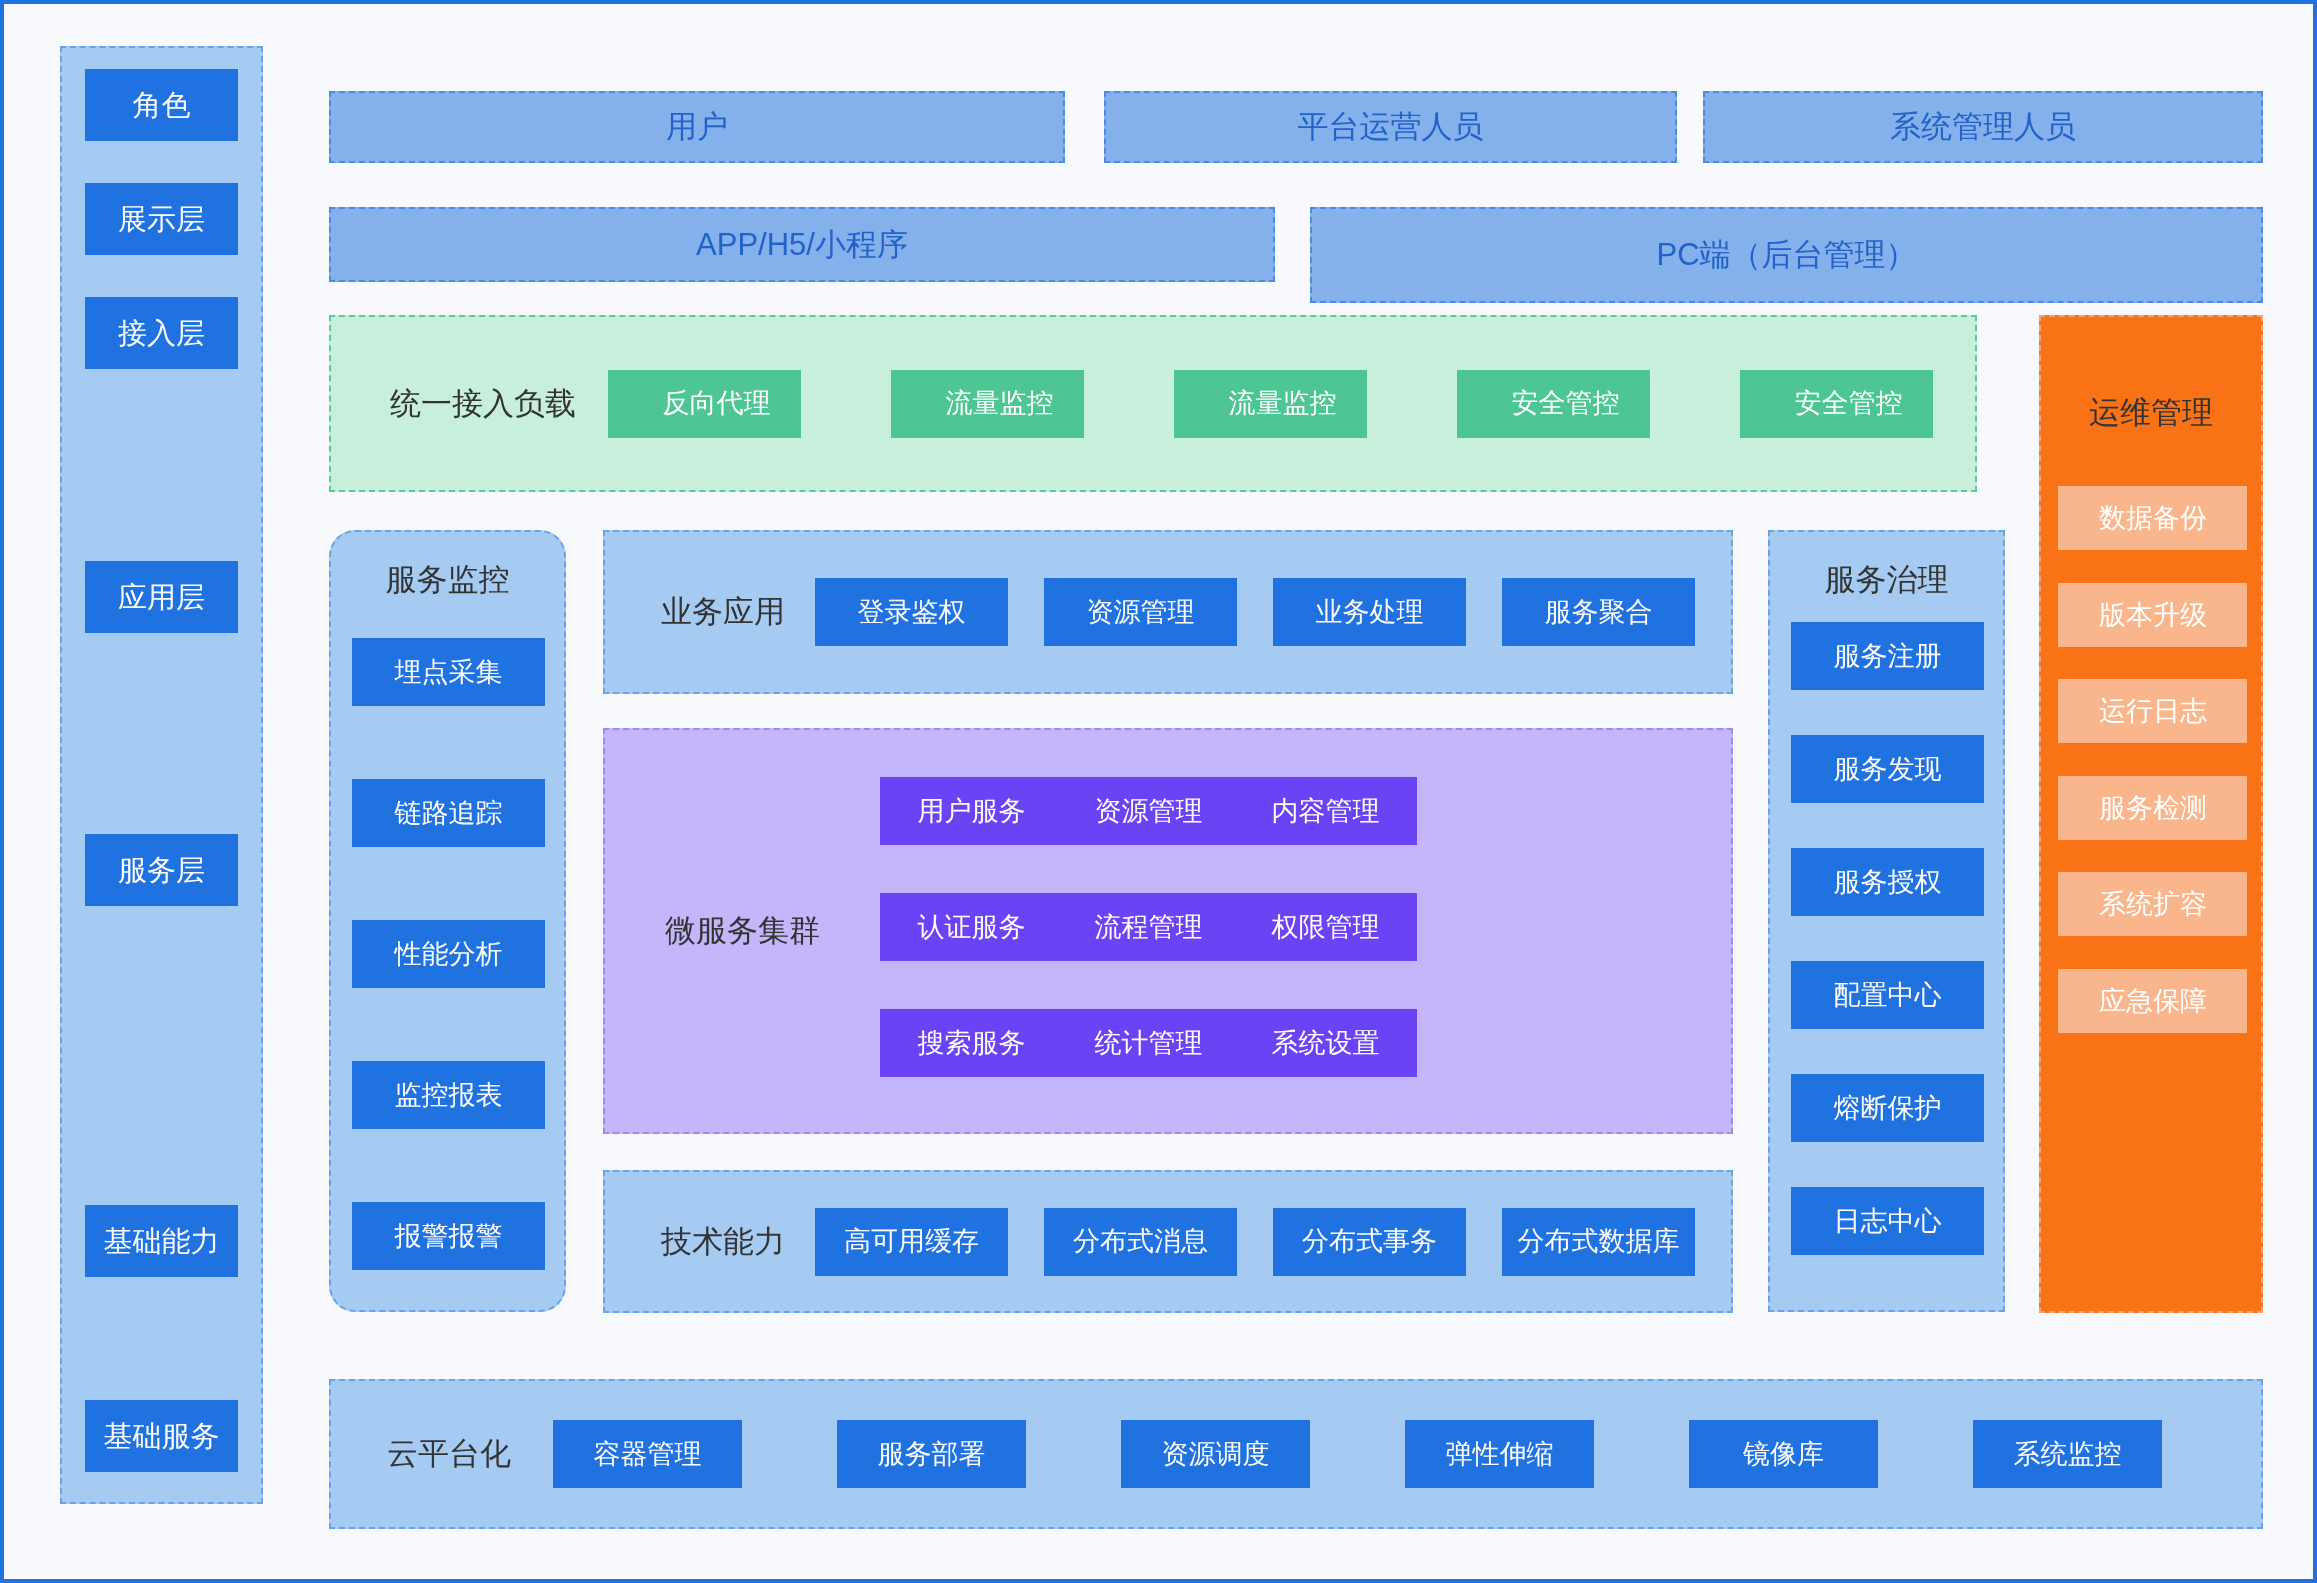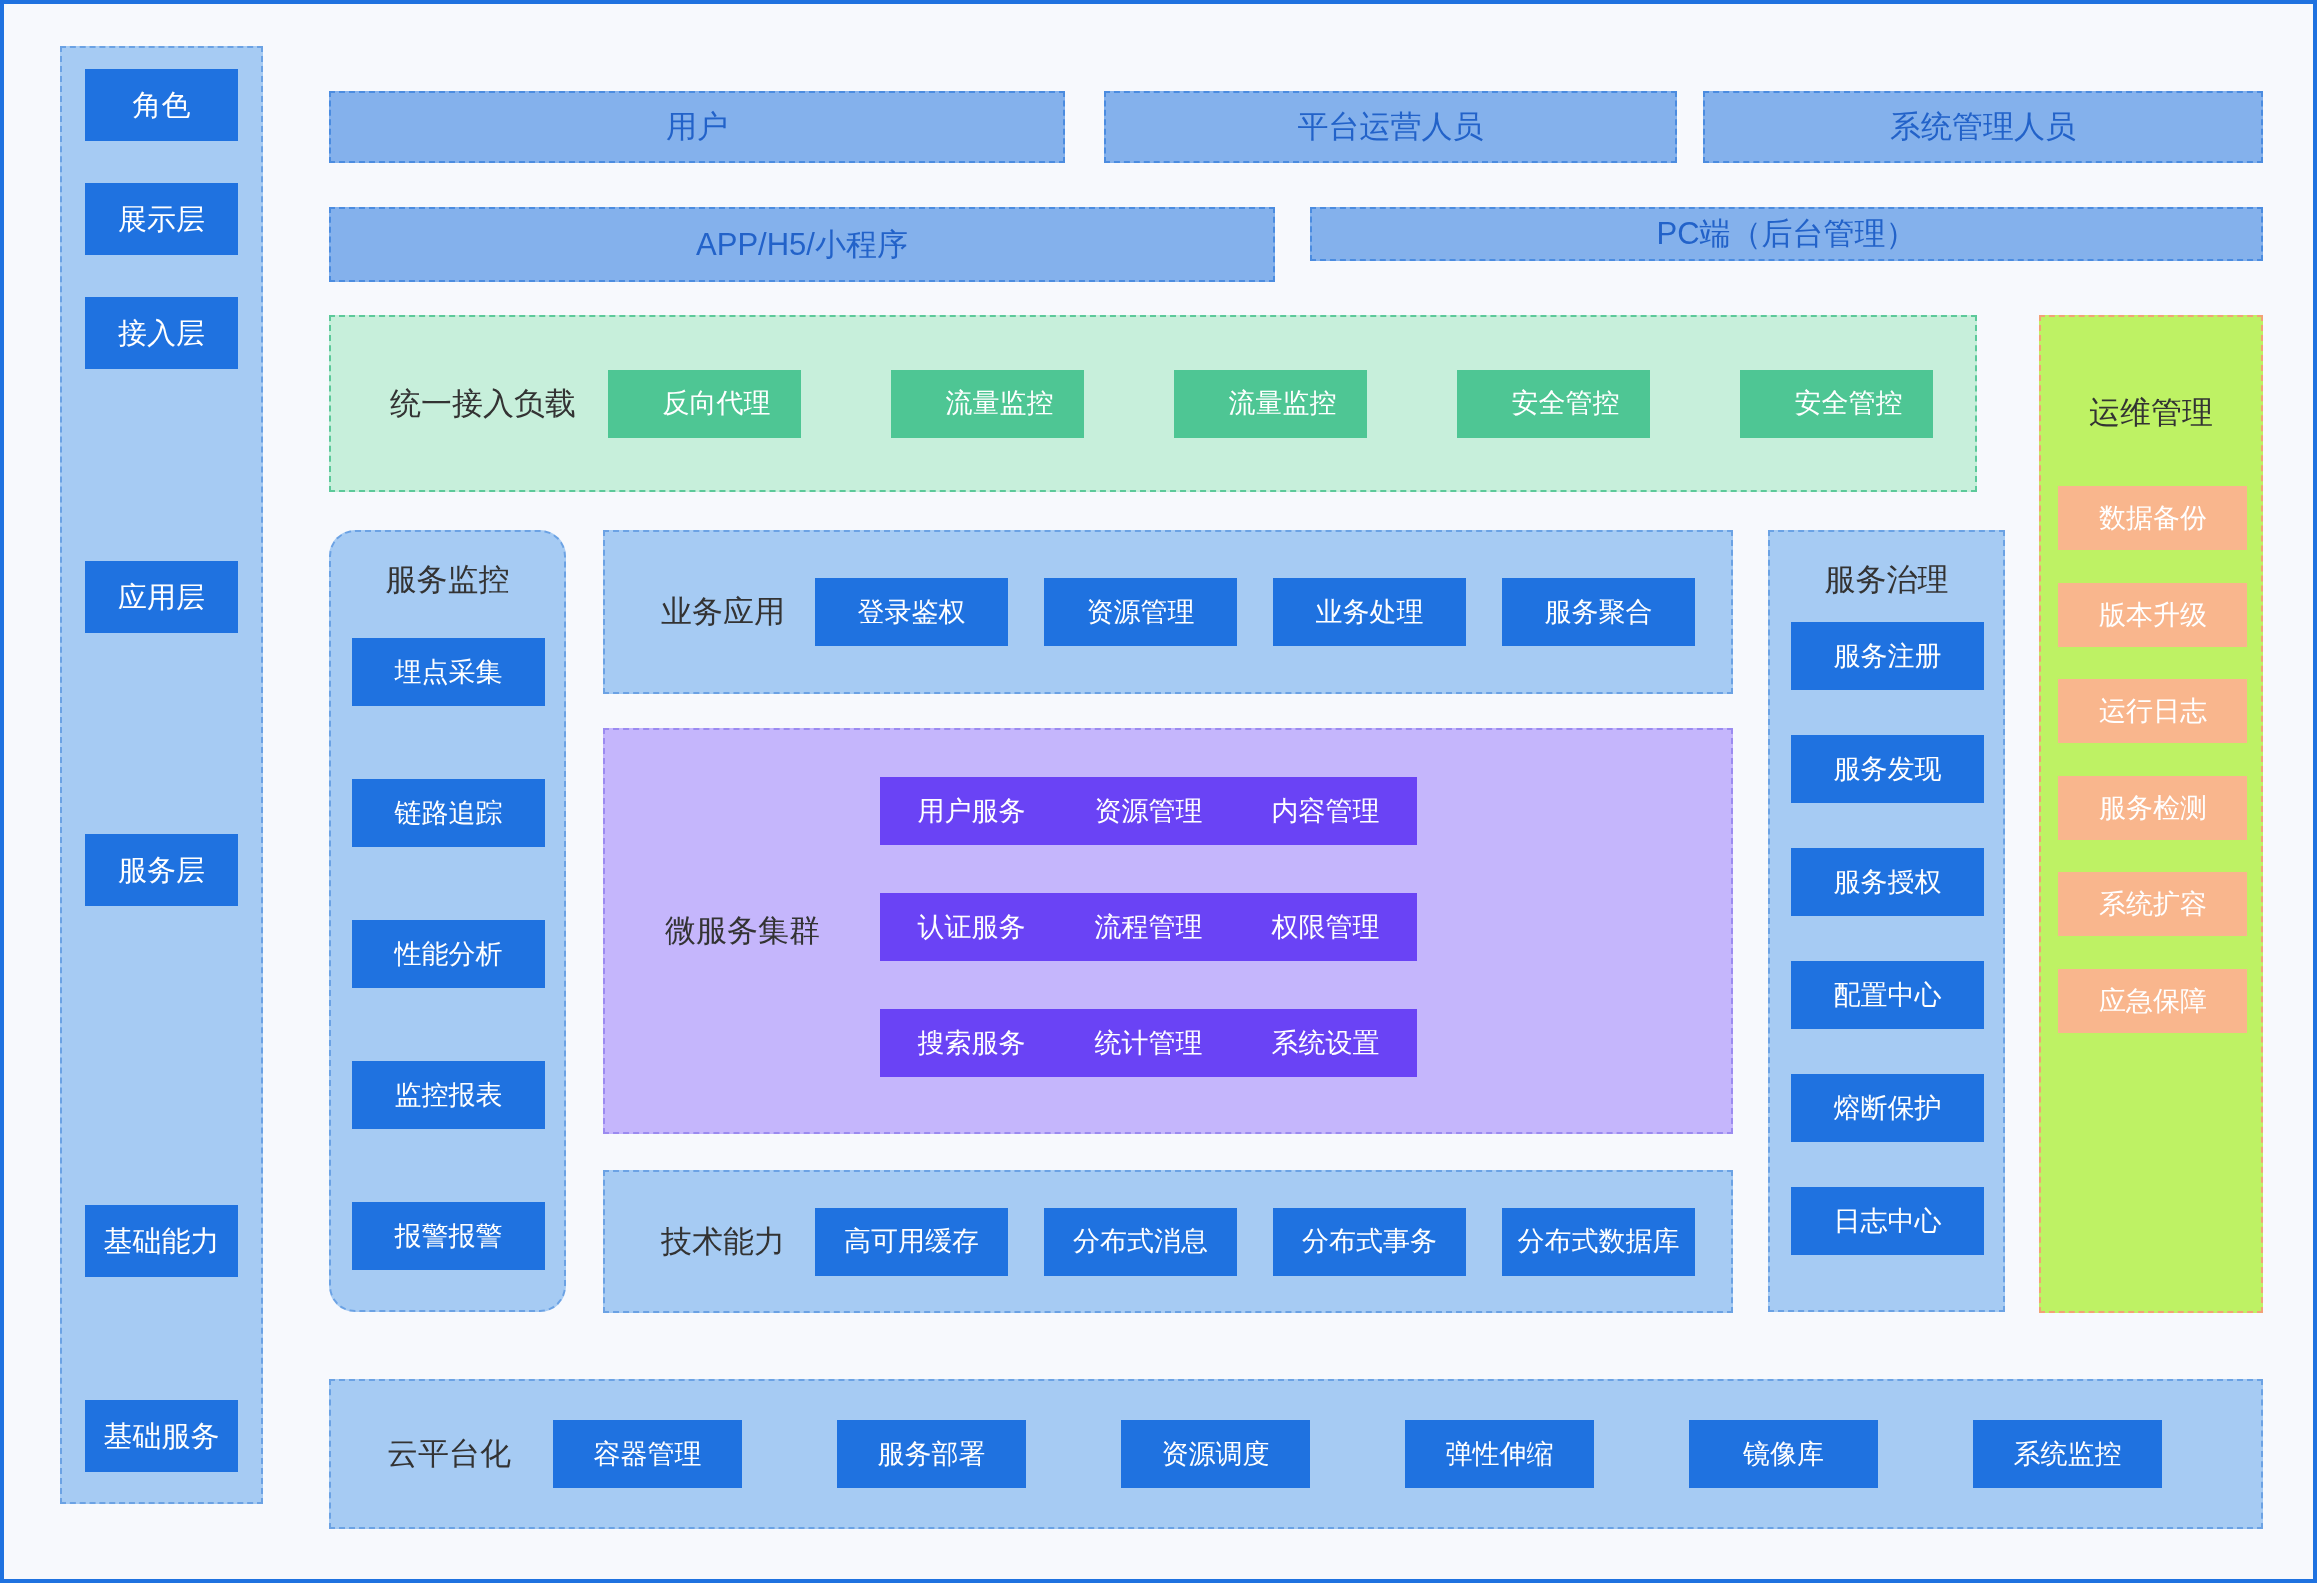--- a/index.html
+++ b/index.html
@@ -20,21 +20,21 @@
   
   .panel {
     position: absolute;
     border: 2.9px dashed;
     display: flex;
     align-items: center;
   }
   .panel-blue   { background: #a6cbf3; border-color: #6ba2e4; }
   .panel-green  { background: #c7efdb; border-color: #5cc99a; }
   .panel-purple { background: #c5b6fc; border-color: #9b8bf0; }
-  .panel-orange { background: #bef264; border-color: #f3a277; }
+  .panel-orange { background: #f97316; border-color: #f3a277; }
 
   .box {
     display: flex;
     align-items: center;
     justify-content: center;
     text-align: center;
     color: #ffffff;
     line-height: 1.2;
     white-space: nowrap;
   }
@@ -159,21 +159,21 @@
     <div class="layer-chip box box-dark-blue" style="top:786px">服务层</div>
     <div class="layer-chip box box-dark-blue" style="top:1157px">基础能力</div>
     <div class="layer-chip box box-dark-blue" style="top:1352px">基础服务</div>
   </div>
 
   <div class="role-box" style="left:325px;  top:87px;  width:736px;  height:72px;">用户</div>
   <div class="role-box" style="left:1100px; top:87px;  width:573px;  height:72px;">平台运营人员</div>
   <div class="role-box" style="left:1699px; top:87px;  width:560px;  height:72px;">系统管理人员</div>
 
   <div class="present-box" style="left:325px;  top:203px; width:946px;  height:75px;">APP/H5/小程序</div>
-  <div class="present-box" style="left:1306px; top:203px; width:953px;  height:54px;">PC端（后台管理）</div>
+  <div class="present-box" style="left:1306px; top:203px; width:953px;  height:96px;">PC端（后台管理）</div>
 
   <div id="access-panel" class="panel panel-green">
     <div class="panel-label">统一接入负载</div>
     <div class="access-box box box-green" style="left:277px">反向代理</div>
     <div class="access-box box box-green" style="left:560px">流量监控</div>
     <div class="access-box box box-green" style="left:843px">流量监控</div>
     <div class="access-box box box-green" style="left:1126px">安全管控</div>
     <div class="access-box box box-green" style="left:1409px">安全管控</div>
   </div>
 

